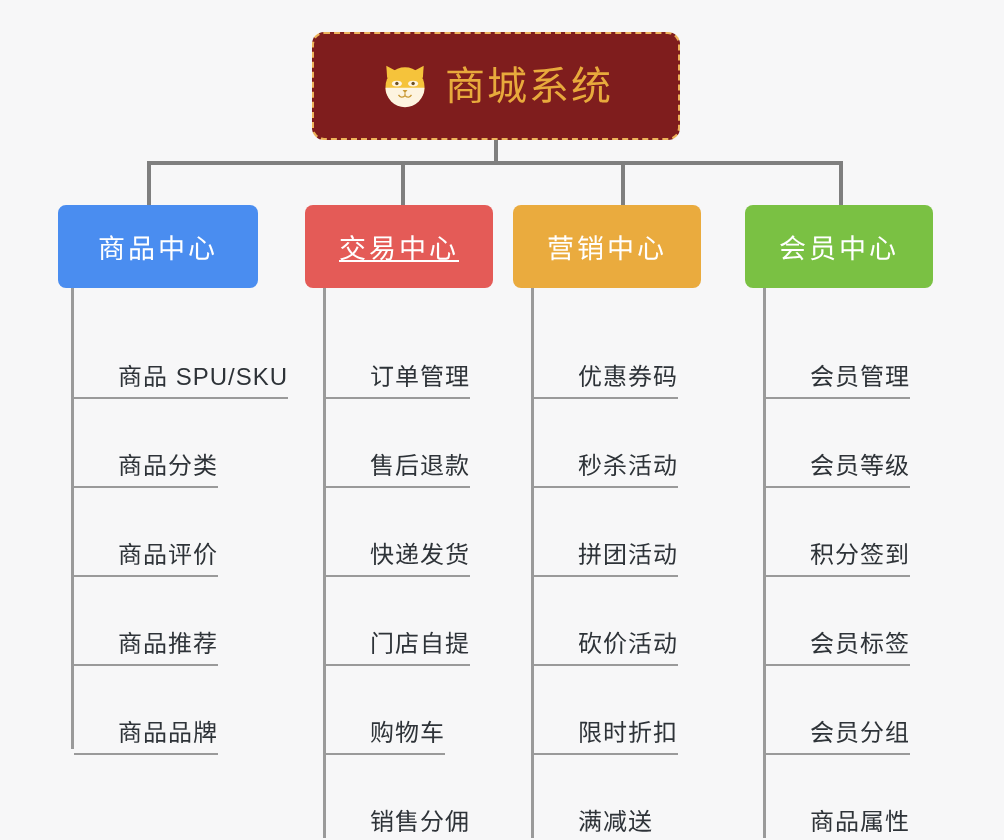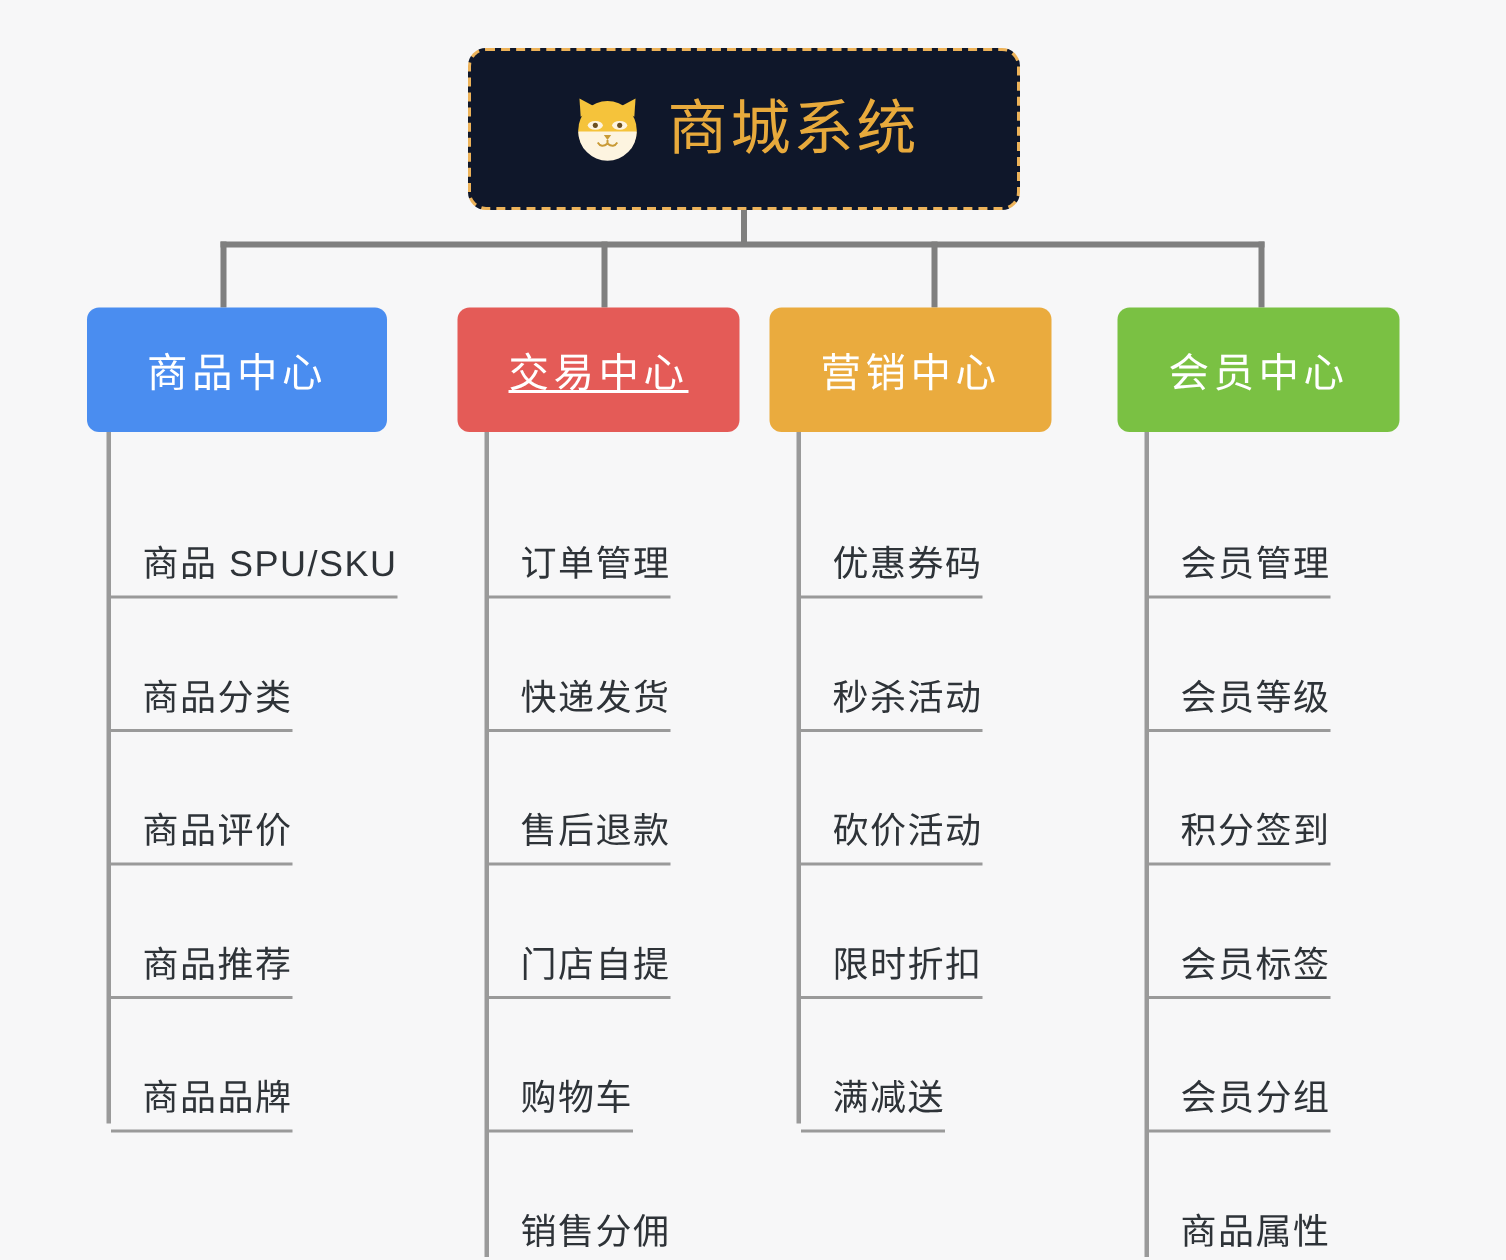--- a/index.html
+++ b/index.html
@@ -21,21 +21,21 @@
   }
 
   
   .root-node {
     position: absolute;
     left: 312px;
     top: 32px;
     width: 368px;
     height: 108px;
     box-sizing: border-box;
-    background: #0f172a;
+    background: #7f1d1d;
     border: 2px dashed #e8b köz;
     border: 2px dashed #edb35a;
     border-radius: 12px;
     display: flex;
     align-items: center;
     justify-content: center;
     gap: 14px;
   }
   .root-icon {
     width: 52px;
@@ -107,21 +107,21 @@
   .leaf {
     position: relative;
     height: 89px;
     display: flex;
     align-items: flex-end;
     padding-left: 0;
   }
   .leaf-inner {
     position: relative;
     margin-left: 3px;
-    padding: 0 0 9px 21px;
+    padding: 0 0 9px 44px;
     display: inline-block;
   }
   .leaf-label {
     font-size: 24px;
     line-height: 1.1;
     color: #2e3338;
     letter-spacing: 1px;
     white-space: nowrap;
     display: inline-block;
   }
@@ -196,24 +196,24 @@
         </div>
       </div>
       <div class="branch" style="left: 305px; width: 188px;">
         <div class="branch-header" style="background: rgb(228, 91, 87); width: 188px; text-decoration: underline;">交易中心</div>
         <div class="leaf-list" style="margin-left: 18px;">
           <div class="leaf-spine"></div>
           <div class="leaf">
             <div class="leaf-inner"><span class="leaf-label">订单管理</span><div class="leaf-underline"></div></div>
           </div>
           <div class="leaf">
+            <div class="leaf-inner"><span class="leaf-label">售后退款</span><div class="leaf-underline"></div></div>
+          </div>
+          <div class="leaf">
             <div class="leaf-inner"><span class="leaf-label">快递发货</span><div class="leaf-underline"></div></div>
-          </div>
-          <div class="leaf">
-            <div class="leaf-inner"><span class="leaf-label">售后退款</span><div class="leaf-underline"></div></div>
           </div>
           <div class="leaf">
             <div class="leaf-inner"><span class="leaf-label">门店自提</span><div class="leaf-underline"></div></div>
           </div>
           <div class="leaf">
             <div class="leaf-inner"><span class="leaf-label">购物车</span><div class="leaf-underline"></div></div>
           </div>
           <div class="leaf">
             <div class="leaf-inner"><span class="leaf-label">销售分佣</span><div class="leaf-underline"></div></div>
           </div>
@@ -223,20 +223,23 @@
         <div class="branch-header" style="background: rgb(234, 171, 62); width: 188px;">营销中心</div>
         <div class="leaf-list" style="margin-left: 18px;">
           <div class="leaf-spine"></div>
           <div class="leaf">
             <div class="leaf-inner"><span class="leaf-label">优惠券码</span><div class="leaf-underline"></div></div>
           </div>
           <div class="leaf">
             <div class="leaf-inner"><span class="leaf-label">秒杀活动</span><div class="leaf-underline"></div></div>
           </div>
           <div class="leaf">
+            <div class="leaf-inner"><span class="leaf-label">拼团活动</span><div class="leaf-underline"></div></div>
+          </div>
+          <div class="leaf">
             <div class="leaf-inner"><span class="leaf-label">砍价活动</span><div class="leaf-underline"></div></div>
           </div>
           <div class="leaf">
             <div class="leaf-inner"><span class="leaf-label">限时折扣</span><div class="leaf-underline"></div></div>
           </div>
           <div class="leaf">
             <div class="leaf-inner"><span class="leaf-label">满减送</span><div class="leaf-underline"></div></div>
           </div>
         </div>
       </div>

